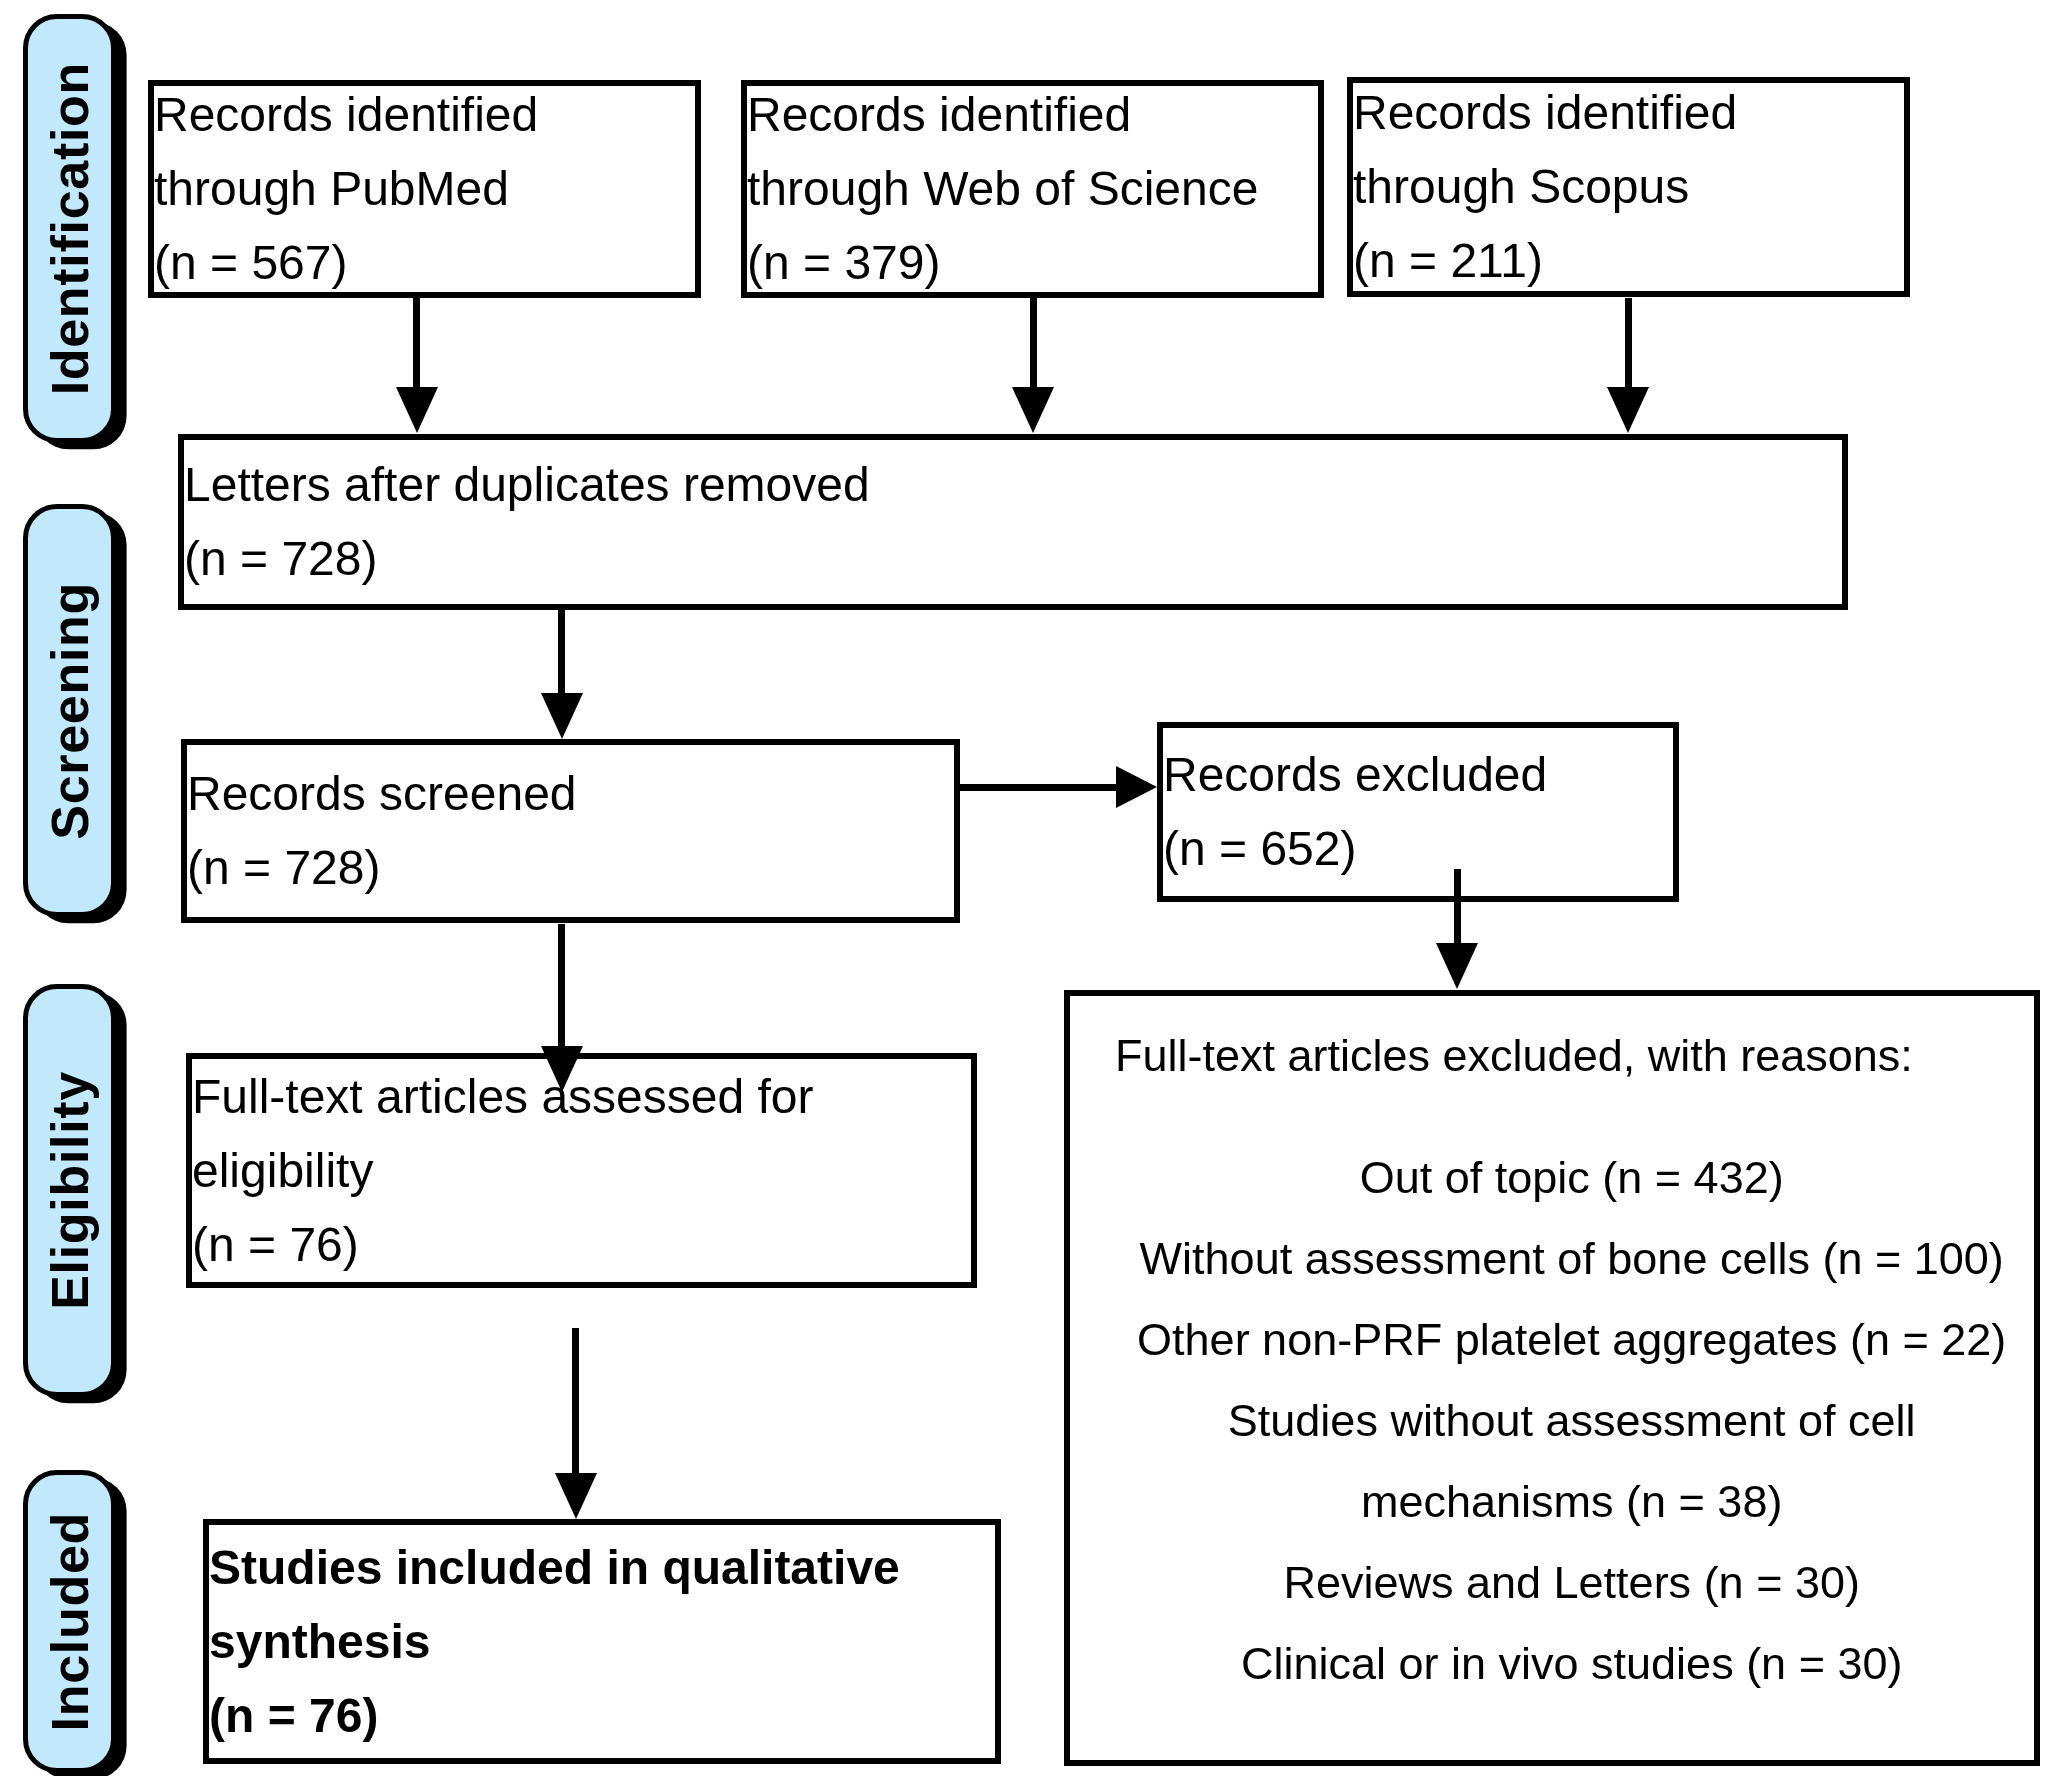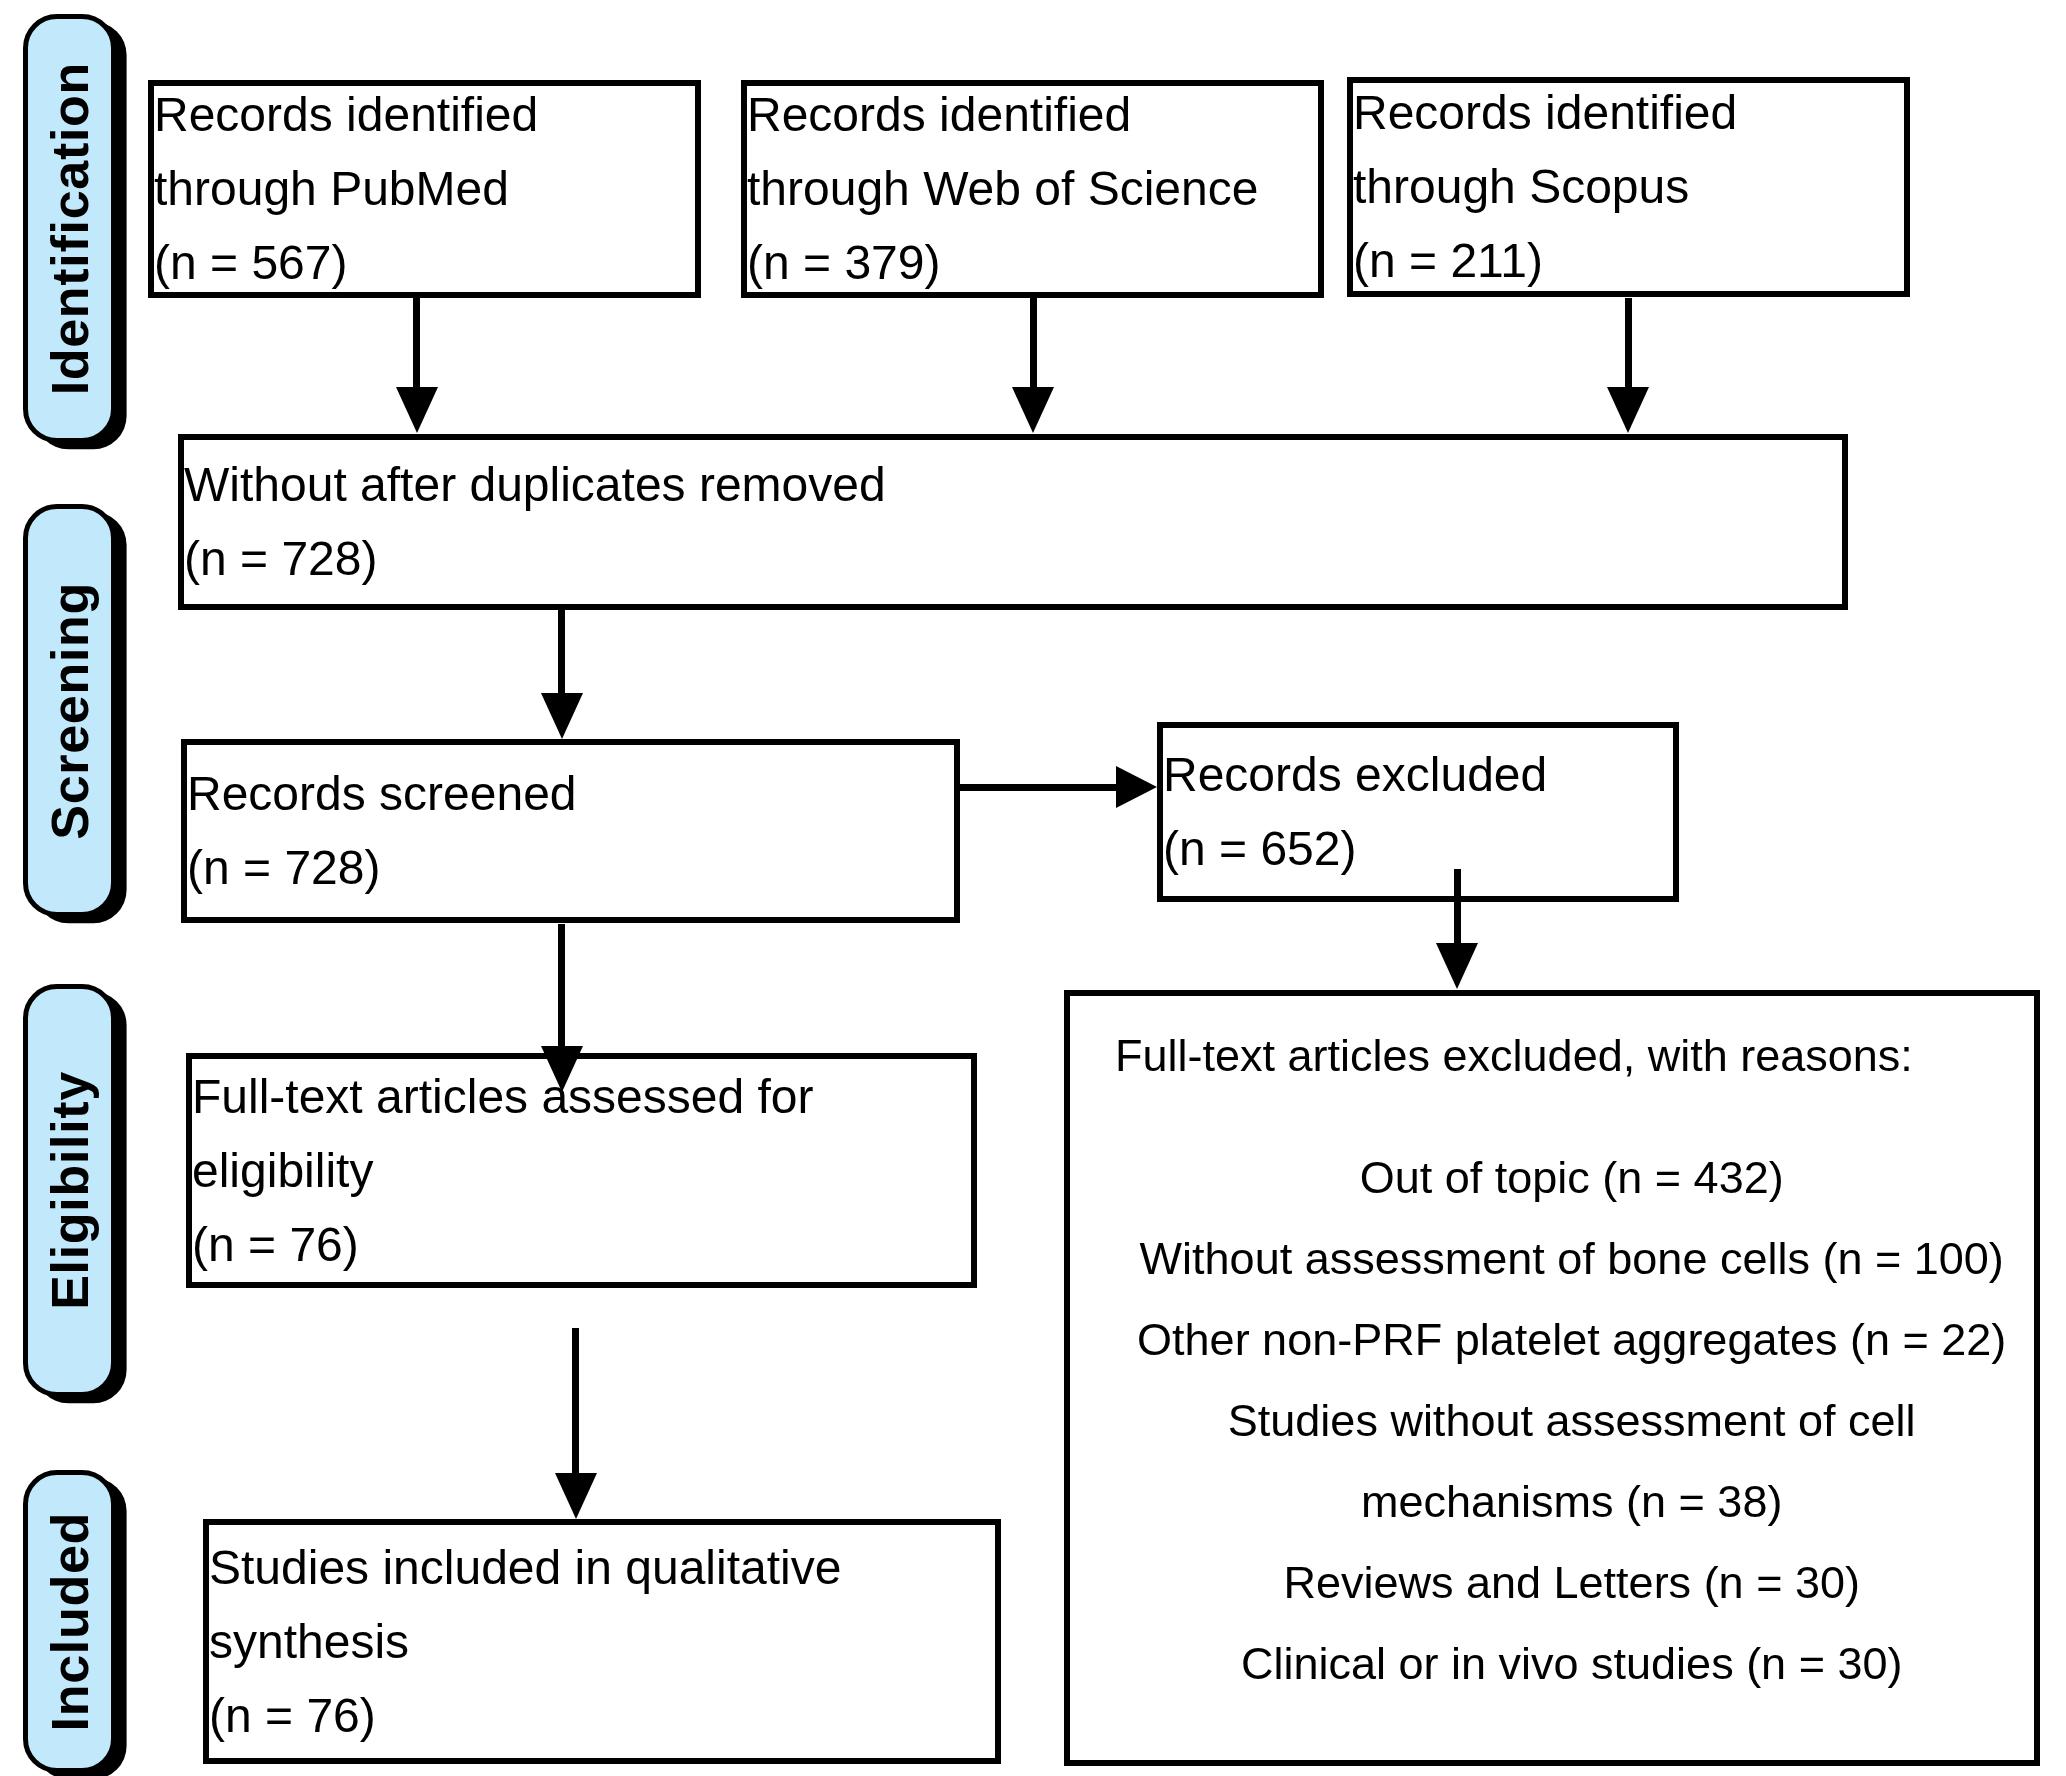--- a/index.html
+++ b/index.html
@@ -122,41 +122,41 @@
     <div class="line">through Web of Science</div>
     <div class="line">(n = 379)</div>
   </div>
   <div class="fbox" style="left:1347px; top:77px; width:563px; height:220px;">
     <div class="line">Records identified</div>
     <div class="line">through Scopus</div>
     <div class="line">(n = 211)</div>
   </div>
 
   <div class="fbox" style="left:178px; top:434px; width:1670px; height:176px;">
-    <div class="line">Without after duplicates removed</div>
+    <div class="line">Letters after duplicates removed</div>
     <div class="line">(n = 728)</div>
   </div>
 
   <div class="fbox" style="left:181px; top:739px; width:779px; height:184px;">
     <div class="line">Records screened</div>
     <div class="line">(n = 728)</div>
   </div>
 
   <div class="fbox" style="left:1157px; top:722px; width:522px; height:180px;">
     <div class="line">Records excluded</div>
     <div class="line">(n = 652)</div>
   </div>
 
   <div class="fbox" style="left:186px; top:1053px; width:791px; height:235px;">
     <div class="line">Full-text articles assessed for</div>
     <div class="line">eligibility</div>
     <div class="line">(n = 76)</div>
   </div>
 
-  <div class="fbox" style="left:203px; top:1519px; width:798px; height:245px;">
+  <div class="fbox" style="left:203px; top:1519px; width:798px; height:245px;font-weight:bold;">
     <div class="line">Studies included in qualitative</div>
     <div class="line">synthesis</div>
     <div class="line">(n = 76)</div>
   </div>
 
   <div class="fbox" id="box-reasons" style="left:1064px; top:990px; width:976px; height:776px;padding-left:45px;">
     <div class="title">Full-text articles excluded, with reasons:</div>
     <div class="reason-list">
       <div class="reason nowrap">Out of topic (n = 432)</div>
       <div class="reason nowrap">Without assessment of bone cells (n = 100)</div>

